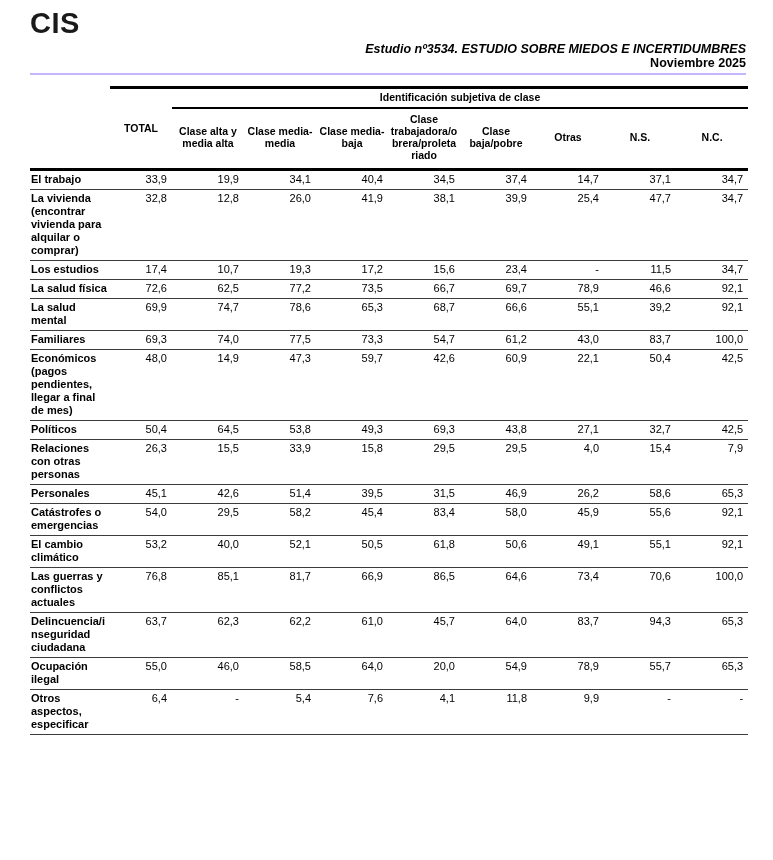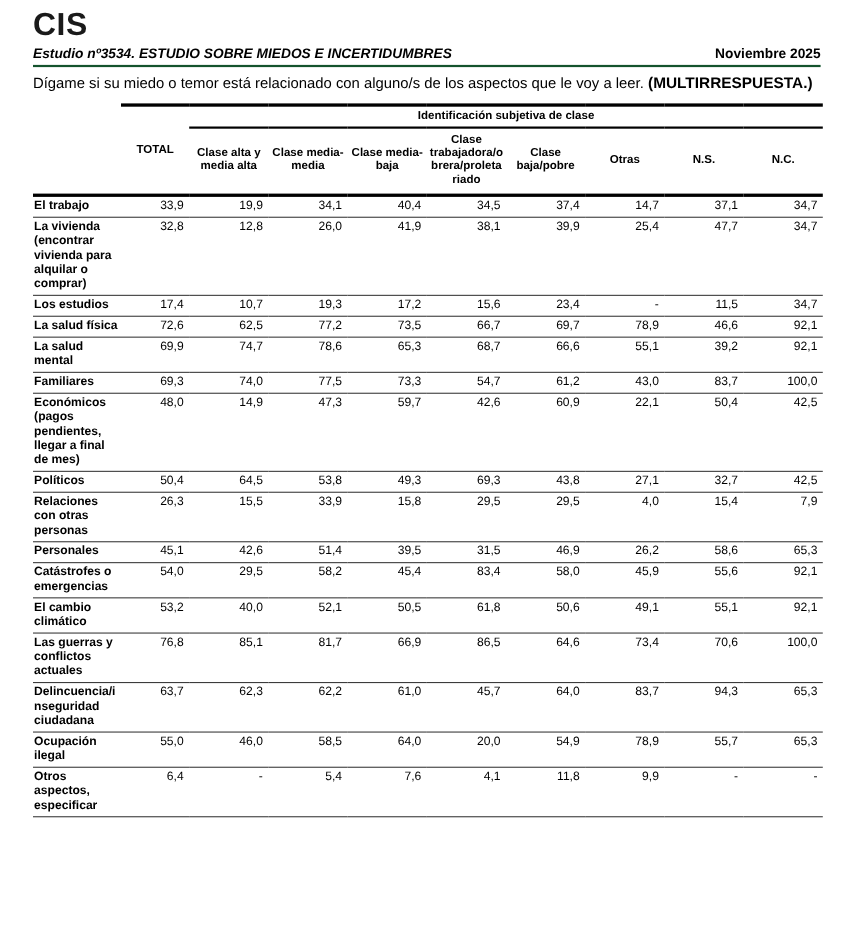--- a/index.html
+++ b/index.html
@@ -10,21 +10,21 @@
     font-family:"Liberation Sans","DejaVu Sans",sans-serif;
     color:#000;
     box-sizing:border-box;
     padding:8px 27px 0 30px;
     overflow:hidden;
   }
   
   .logo{font-size:29px;line-height:30px;font-weight:700;letter-spacing:0.5px;color:#1a1a1a;}
   .study-row{
     display:flex;justify-content:space-between;align-items:flex-end;
-    margin-top:4px;padding-bottom:3px;border-bottom:2px solid #14532d;
+    margin-top:4px;padding-bottom:3px;border-bottom:2px solid #c4b5fd;flex-direction:column;
   }
   .study{font-weight:bold;font-style:italic;font-size:12.5px;}
   .hdr-date{font-weight:bold;font-size:12.5px;padding-left:14px;}
   
   .filter-box{
     width:512px;margin:16px 0 0 93px;
     border:2px solid #3a3a3a;
     text-align:center;font-weight:bold;font-size:11.5px;line-height:18px;
     padding:7px 6px 8px;box-sizing:border-box;
   }
@@ -54,24 +54,20 @@
 <div class="page">
 
   <div class="logo">CIS</div>
 
   <div class="study-row">
     <span class="study">Estudio nº3534. ESTUDIO SOBRE MIEDOS E INCERTIDUMBRES</span>
     <span class="hdr-date">Noviembre 2025</span>
   </div>
 
 
-  <div class="q-text">
-    <span>Dígame si su miedo o temor está relacionado con alguno/s de los aspectos que le voy a leer.</span>
-    <b>(MULTIRRESPUESTA.)</b>
-  </div>
 
   <table class="results">
     <colgroup>
       <col style="width:80px">
       <col style="width:62px">
       <col style="width:72px">
         <col style="width:72px">
         <col style="width:72px">
         <col style="width:72px">
       <col style="width:72px">

